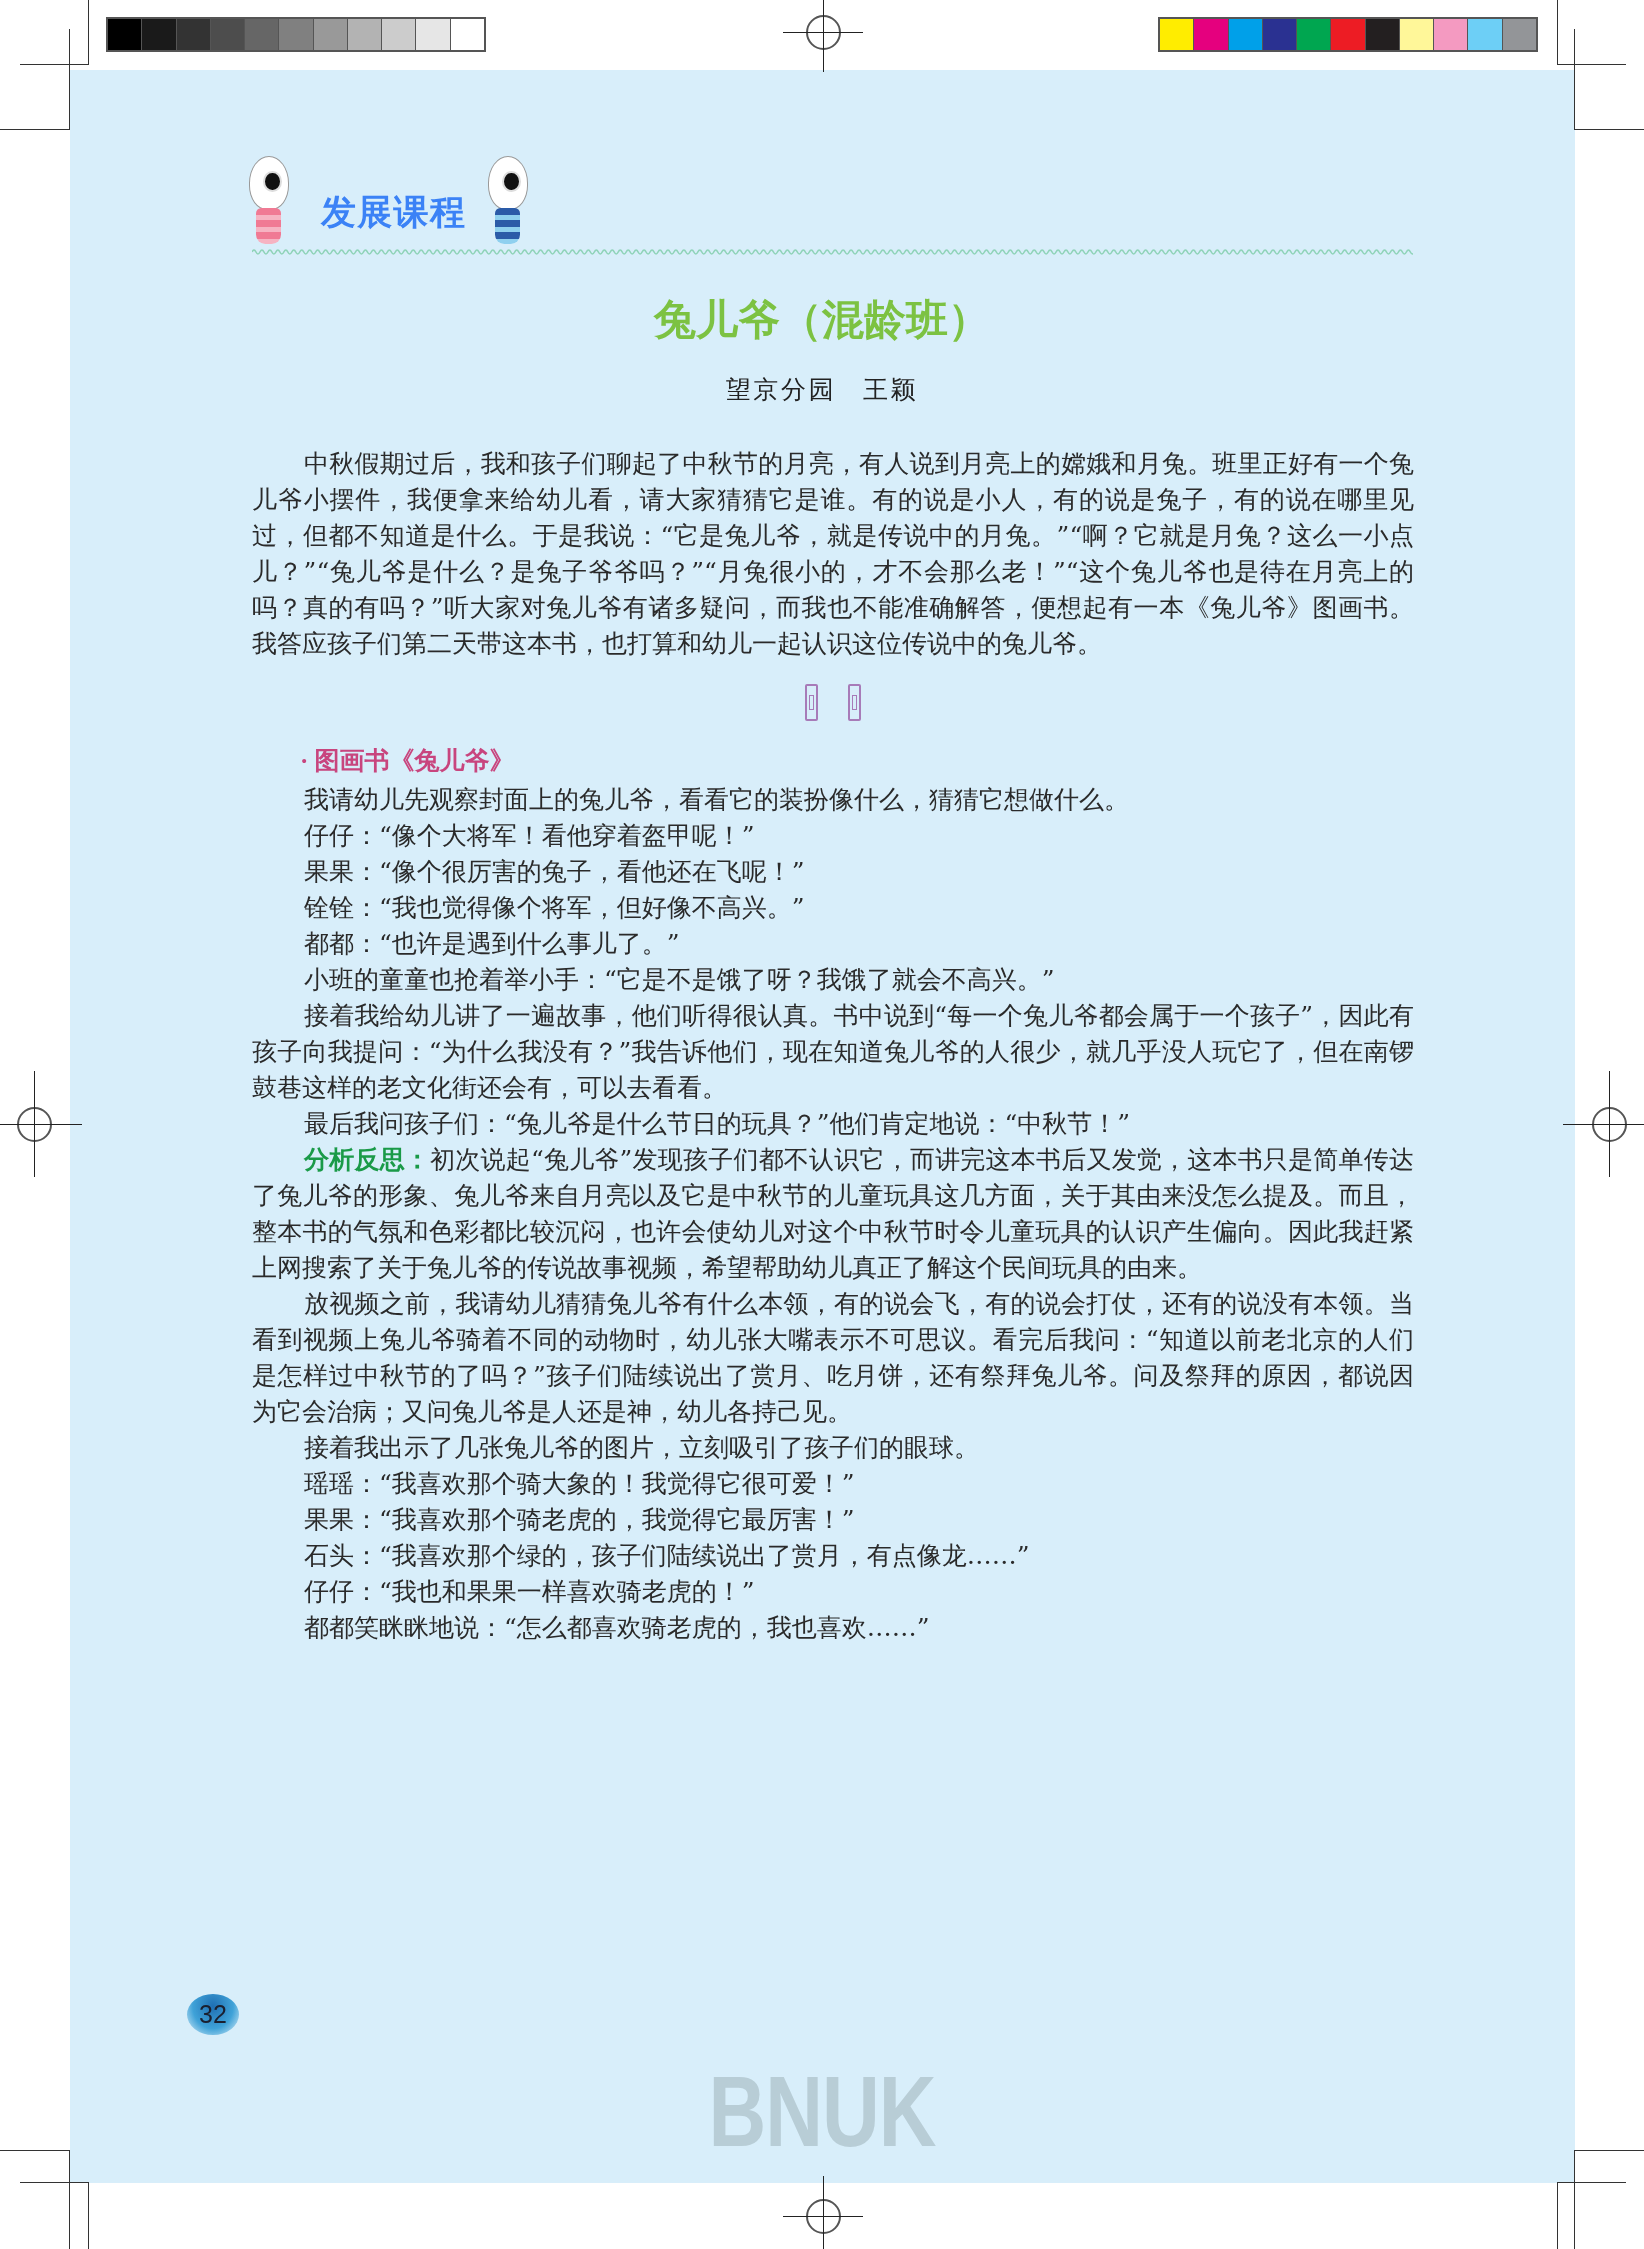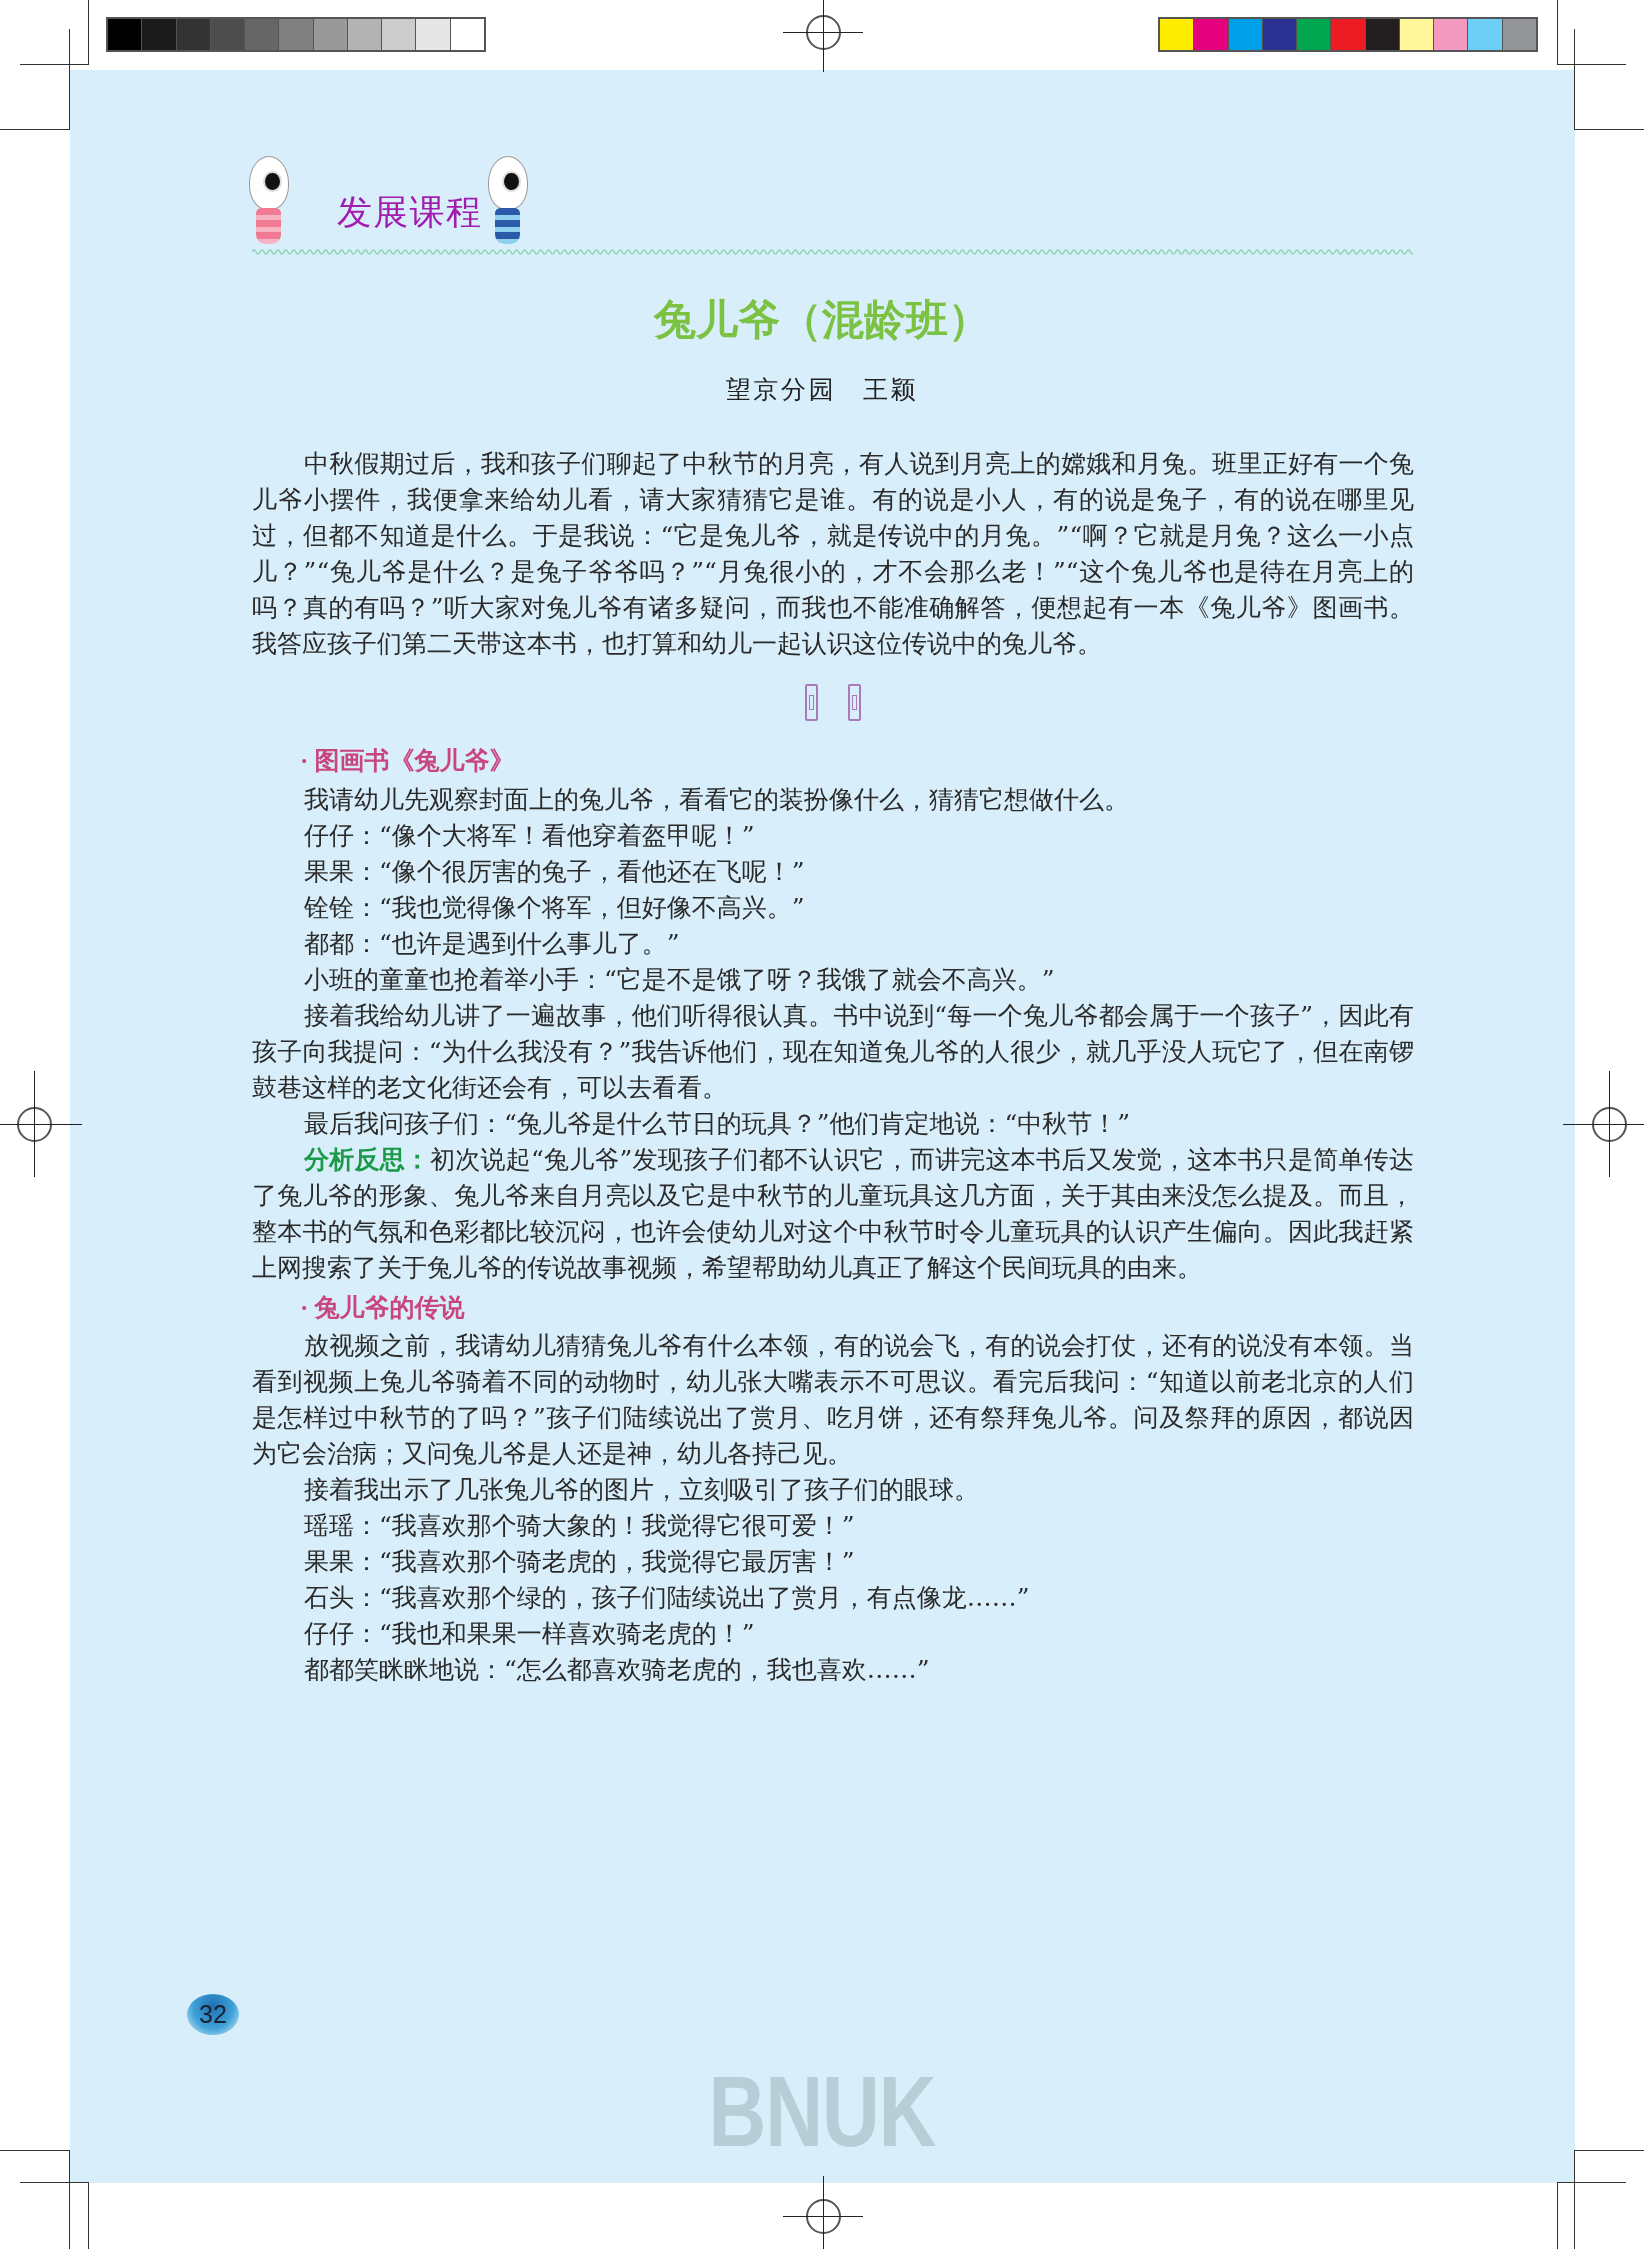--- a/index.html
+++ b/index.html
@@ -28,23 +28,23 @@
   .series-header { position: absolute; left: 245px; top: 143px; width: 1168px; height: 116px; }
   .mascot { position: absolute; top: 13.3px; width: 46px; height: 100px; }
   .mascot .head { position: absolute; left: 4px; top: 0; width: 38px; height: 52px; background: #fff; border: 1.3px solid #999; border-radius: 50% 50% 45% 45%; }
   .mascot .eye { position: absolute; left: 13.3px; top: 13.3px; width: 14.6px; height: 17px; background: #111; border-radius: 50%; border: 2px solid #ddd; }
   .mascot .body { position: absolute; left: 10.6px; top: 52px; width: 25px; height: 36px; border-radius: 5.3px 5.3px 9.3px 9.3px; }
   .mascot-girl { left: 0; }
   .mascot-girl .body { background: repeating-linear-gradient(180deg, #f07a94 0 6.6px, #f6b3c2 6.6px 12px); }
   .mascot-boy { left: 239px; }
   .mascot-boy .body { background: repeating-linear-gradient(180deg, #2b5ba8 0 6.6px, #8fd0ef 6.6px 12px); }
   .series-title {
-    position: absolute; left: 92px; top: 46px;
-    font-family: "DejaVu Sans", sans-serif; font-weight: normal; font-size: 35px;
-    color: #a21caf; letter-spacing: 1.3px;
+    position: absolute; left: 76px; top: 46px;
+    font-family: "DejaVu Sans", sans-serif; font-weight: bold; font-size: 35px;
+    color: #3b82f6; letter-spacing: 1.3px;
   }
   .wavy-divider {
     position: absolute; left: 6.6px; top: 105px; width: 1161px; height: 8px;
   }
 
   .title {
     position: absolute; left: 0; width: 1644px; top: 292px; text-align: center;
     font-family: "DejaVu Sans", sans-serif; font-weight: bold; font-size: 42px; color: #7cc242;
   }
   .author {
@@ -191,21 +191,20 @@
   <p class="indent">我请幼儿先观察封面上的兔儿爷，看看它的装扮像什么，猜猜它想做什么。</p>
   <p class="quote">仔仔：“像个大将军！看他穿着盔甲呢！”</p>
   <p class="quote">果果：“像个很厉害的兔子，看他还在飞呢！”</p>
   <p class="quote">铨铨：“我也觉得像个将军，但好像不高兴。”</p>
   <p class="quote">都都：“也许是遇到什么事儿了。”</p>
   <p class="quote">小班的童童也抢着举小手：“它是不是饿了呀？我饿了就会不高兴。”</p>
   <p class="indent">接着我给幼儿讲了一遍故事，他们听得很认真。书中说到“每一个兔儿爷都会属于一个孩子”，因此有孩子向我提问：“为什么我没有？”我告诉他们，现在知道兔儿爷的人很少，就几乎没人玩它了，但在南锣鼓巷这样的老文化街还会有，可以去看看。</p>
   <p class="indent">最后我问孩子们：“兔儿爷是什么节日的玩具？”他们肯定地说：“中秋节！”</p>
   <p class="indent"><span class="reflect-label">分析反思：</span><span>初次说起“兔儿爷”发现孩子们都不认识它，而讲完这本书后又发觉，这本书只是简单传达了兔儿爷的形象、兔儿爷来自月亮以及它是中秋节的儿童玩具这几方面，关于其由来没怎么提及。而且，整本书的气氛和色彩都比较沉闷，也许会使幼儿对这个中秋节时令儿童玩具的认识产生偏向。因此我赶紧上网搜索了关于兔儿爷的传说故事视频，希望帮助幼儿真正了解这个民间玩具的由来。</span></p>
 
-  <div class="subheading">· 兔儿爷的传说</div>
   <p class="indent">放视频之前，我请幼儿猜猜兔儿爷有什么本领，有的说会飞，有的说会打仗，还有的说没有本领。当看到视频上兔儿爷骑着不同的动物时，幼儿张大嘴表示不可思议。看完后我问：“知道以前老北京的人们是怎样过中秋节的了吗？”孩子们陆续说出了赏月、吃月饼，还有祭拜兔儿爷。问及祭拜的原因，都说因为它会治病；又问兔儿爷是人还是神，幼儿各持己见。</p>
   <p class="quote">接着我出示了几张兔儿爷的图片，立刻吸引了孩子们的眼球。</p>
   <p class="quote">瑶瑶：“我喜欢那个骑大象的！我觉得它很可爱！”</p>
   <p class="quote">果果：“我喜欢那个骑老虎的，我觉得它最厉害！”</p>
   <p class="quote">石头：“我喜欢那个绿的，孩子们陆续说出了赏月，有点像龙……”</p>
   <p class="quote">仔仔：“我也和果果一样喜欢骑老虎的！”</p>
   <p class="quote">都都笑眯眯地说：“怎么都喜欢骑老虎的，我也喜欢……”</p>
 </div>
 
 <div class="page-badge">32</div>

